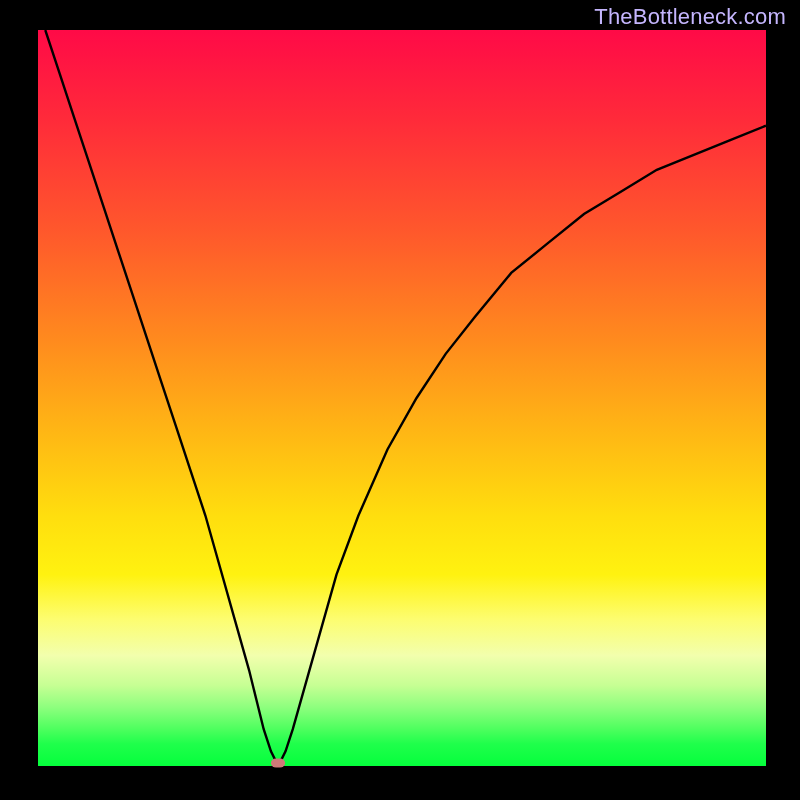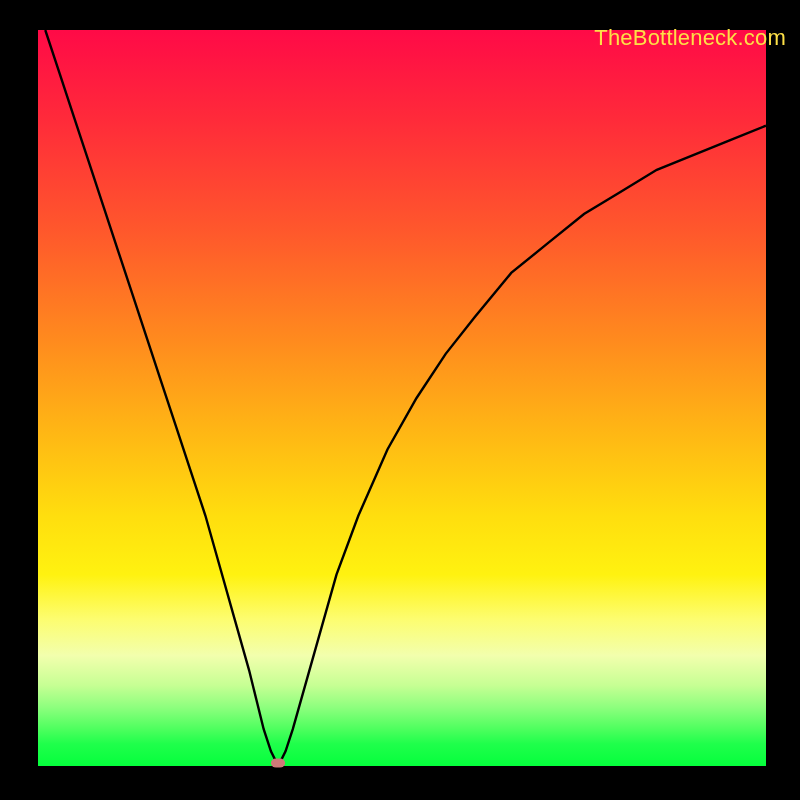--- a/index.html
+++ b/index.html
@@ -14,26 +14,25 @@
   .frame {
     position: relative;
     width: 800px;
     height: 800px;
     background: #000;
   }
   .watermark {
     position: absolute;
     top: 4px;
     right: 14px;
-    color: #fde047;
+    color: #c4b5fd;
     font-size: 22px;
     font-weight: 500;
     letter-spacing: 0.2px;
     z-index: 10;
-    margin-top: 21px;
   }
   .plot-area {
     position: absolute;
     left: 38px;
     top: 30px;
     width: 728px;
     height: 736px;
     
     background: linear-gradient(
       to bottom,

